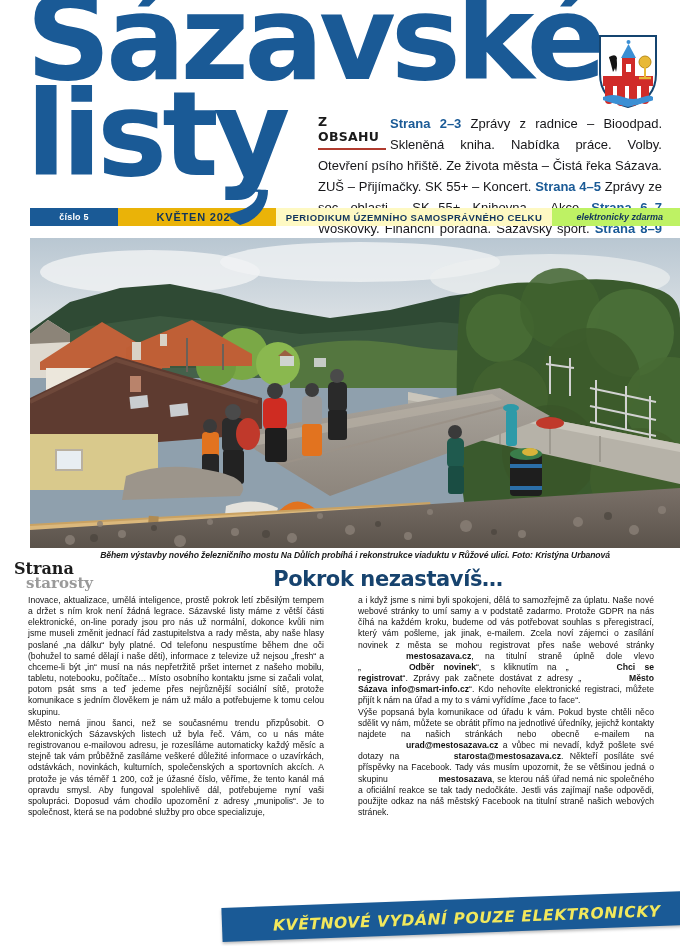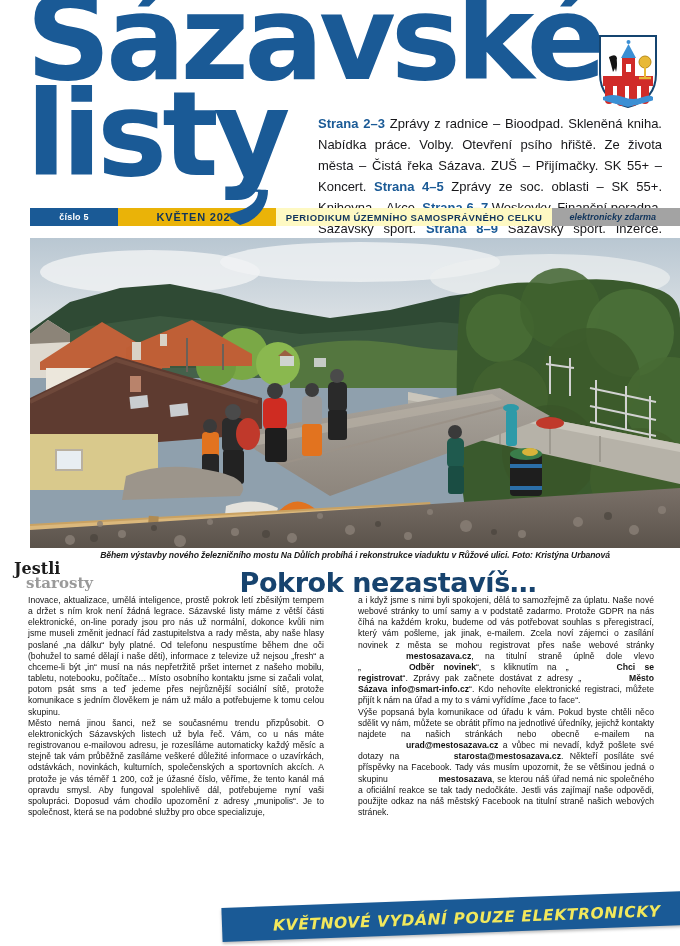--- a/index.html
+++ b/index.html
@@ -125,29 +125,29 @@
     font-weight: bold;
     font-size: 9.5px;
     display: flex;
     align-items: center;
     justify-content: center;
     letter-spacing: 0.4px;
     position: relative;
   }
   .ib-free {
     width: 128px;
-    background: #a3a3a3;
+    background: #bef264;
     color: #10345c;
     font-weight: bold;
     font-style: italic;
     font-size: 9px;
     display: flex;
     align-items: center;
     justify-content: flex-end;
-    padding-right: 24px;
+    padding-right: 17px;
   }
   
   .y-swash {
     position: absolute;
     left: 228px;
     top: 188px;
     width: 42px;
     height: 38px;
     z-index: 5;
     pointer-events: none;
@@ -200,21 +200,21 @@
   }
 
   .article-title {
     position: absolute;
     left: 238px;
     top: 567px;
     width: 300px;
     text-align: center;
     font-family: "DejaVu Sans", sans-serif;
     font-weight: bold;
-    font-size: 27px;
+    font-size: 21px;
     color: #17436e;
     letter-spacing: -0.4px;
   }
 
   
   .cols {
     position: absolute;
     left: 28px;
     top: 595px;
     width: 626px;
@@ -312,20 +312,24 @@
         <path d="M15 24 Q21 24 18 38 Q15 24 11 24 Q13 22 15 24 Z" fill="#141414"></path>
         <path d="M11 23 Q18 19 19 24 Q18 34 15 38 Q13 30 11 23 Z" fill="#141414"></path>
 
         <circle cx="47" cy="28" r="6" fill="#e8b936" stroke="#b88b17" stroke-width="1"></circle>
         <rect x="46" y="33" width="2" height="11" fill="#e8b936"></rect>
         <path d="M41 44 h12" stroke="#e8b936" stroke-width="2.5"></path>
       </svg>
     </div>
 
     <div class="toc">
+      <div class="toc-label">
+        <div>Z OBSAHU</div>
+        <div class="toc-rule"></div>
+      </div>
       <div class="toc-body"><b>Strana 2–3</b> Zprávy z radnice – Bioodpad. Skleněná kniha. Nabídka práce. Volby. Otevření psího hřiště. Ze života města – Čistá řeka Sázava. ZUŠ – Přijímačky. SK 55+ – Koncert. <b>Strana 4–5</b> Zprávy ze soc. oblasti – SK 55+. Knihovna – Akce. <b>Strana 6–7</b> Woskovky. Finanční poradna. Sázavský sport. <b>Strana 8–9</b> Sázavský sport. Inzerce. <b>Strana 10–12</b> Inzerce. Divadlo – Čertova div. brázda. Kulturní akce – Přehled. Divadlo. Koncert. Tanec. Kino.</div>
     </div>
   </div>
 
   <div class="infobar">
     <div class="ib-num">číslo 5</div>
     <div class="ib-date">KVĚTEN 2024</div>
     <div class="ib-main">PERIODIKUM ÚZEMNÍHO SAMOSPRÁVNÉHO CELKU</div>
     <div class="ib-free">elektronicky zdarma</div>
   </div>
@@ -504,21 +508,21 @@
           <circle cx="578" cy="278" r="4"></circle>
       </g>
 
       <path d="M96 238 q40 -16 92 -4 q34 8 22 24 l-118 4 Z" fill="#9c958b"></path>
     </svg>
   </div>
 
   <div class="caption">Během výstavby nového železničního mostu Na Důlích probíhá i rekonstrukce viaduktu v Růžové ulici. Foto: Kristýna Urbanová</div>
 
   <div class="slovo">
-    <span class="w1">Jestli</span>
+    <span class="w1">Strana</span>
     <span class="w2">starosty</span>
   </div>
 
   <div class="article-title">Pokrok nezastavíš…</div>
 
   <div class="cols">
     <div class="col">
         <p>Inovace, aktualizace, umělá inteligence, prostě pokrok letí zběsilým tempem a držet s ním krok není žádná legrace. Sázavské listy máme z větší části elektronické, on-line porady jsou pro nás už normální, dokonce kvůli nim jsme museli změnit jednací řád zastupitelstva a rady města, aby naše hlasy poslané „na dálku“ byly platné. Od telefonu nespustíme během dne oči (bohužel to samé dělají i naše děti), informace z televize už nejsou „fresh“ a chceme-li být „in“ musí na nás nepřetržitě pršet internet z našeho mobilu, tabletu, notebooku, počítače… Místo osobního kontaktu jsme si začali volat, potom psát sms a teď jedeme přes nejrůznější sociální sítě, protože komunikace s jedním člověkem je nám už málo a potřebujeme k tomu celou skupinu.</p>
         <p>Město nemá jinou šanci, než se současnému trendu přizpůsobit. O elektronických Sázavských listech už byla řeč. Vám, co u nás máte registrovanou e-mailovou adresu, je rozesíláme automaticky každý měsíc a stejně tak vám průběžně zasíláme veškeré důležité informace o uzavírkách, odstávkách, novinkách, kulturních, společenských a sportovních akcích. A protože je vás téměř 1 200, což je úžasné číslo, věříme, že tento kanál má opravdu smysl. Aby fungoval spolehlivě dál, potřebujeme nyní vaši spolupráci. Doposud vám chodilo upozornění z adresy „munipolis“. Je to společnost, která se na podobné služby pro obce specializuje,</p>
       </div>

